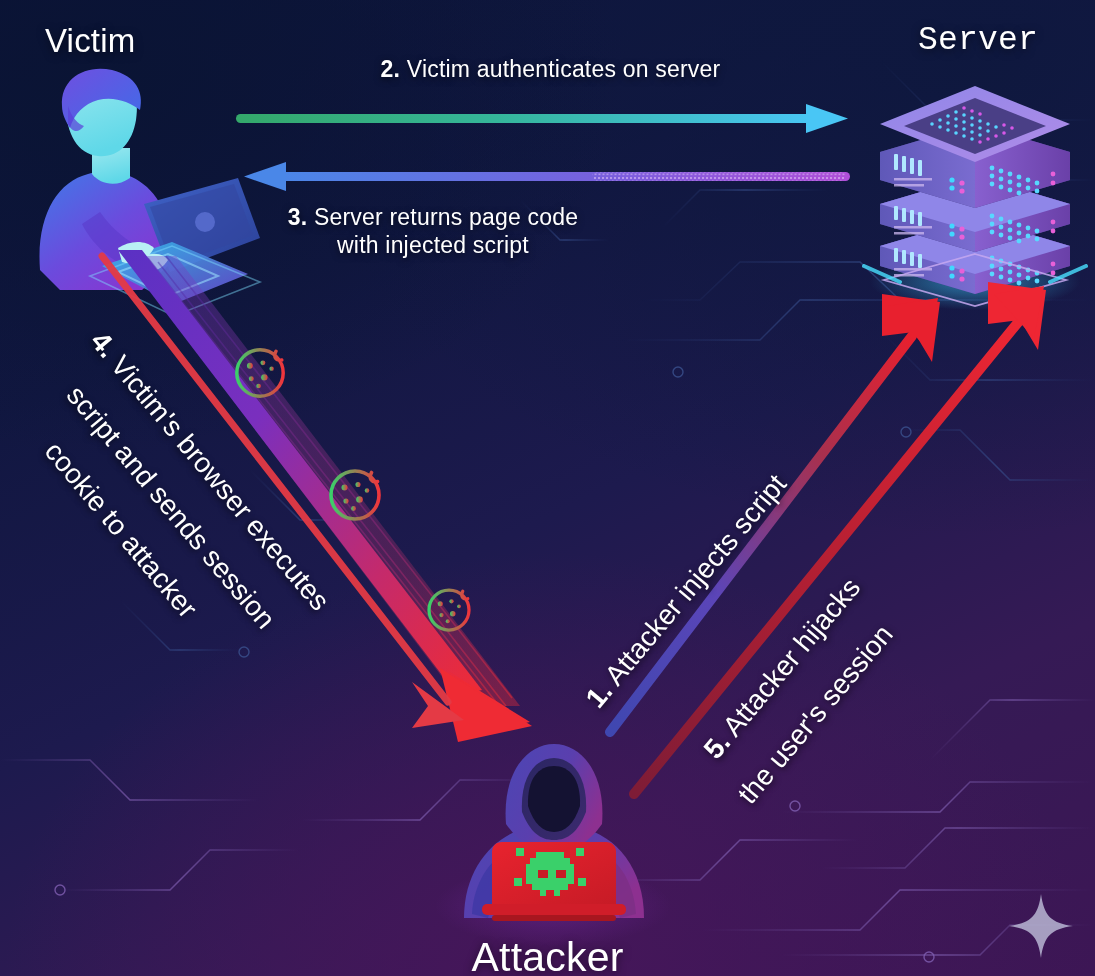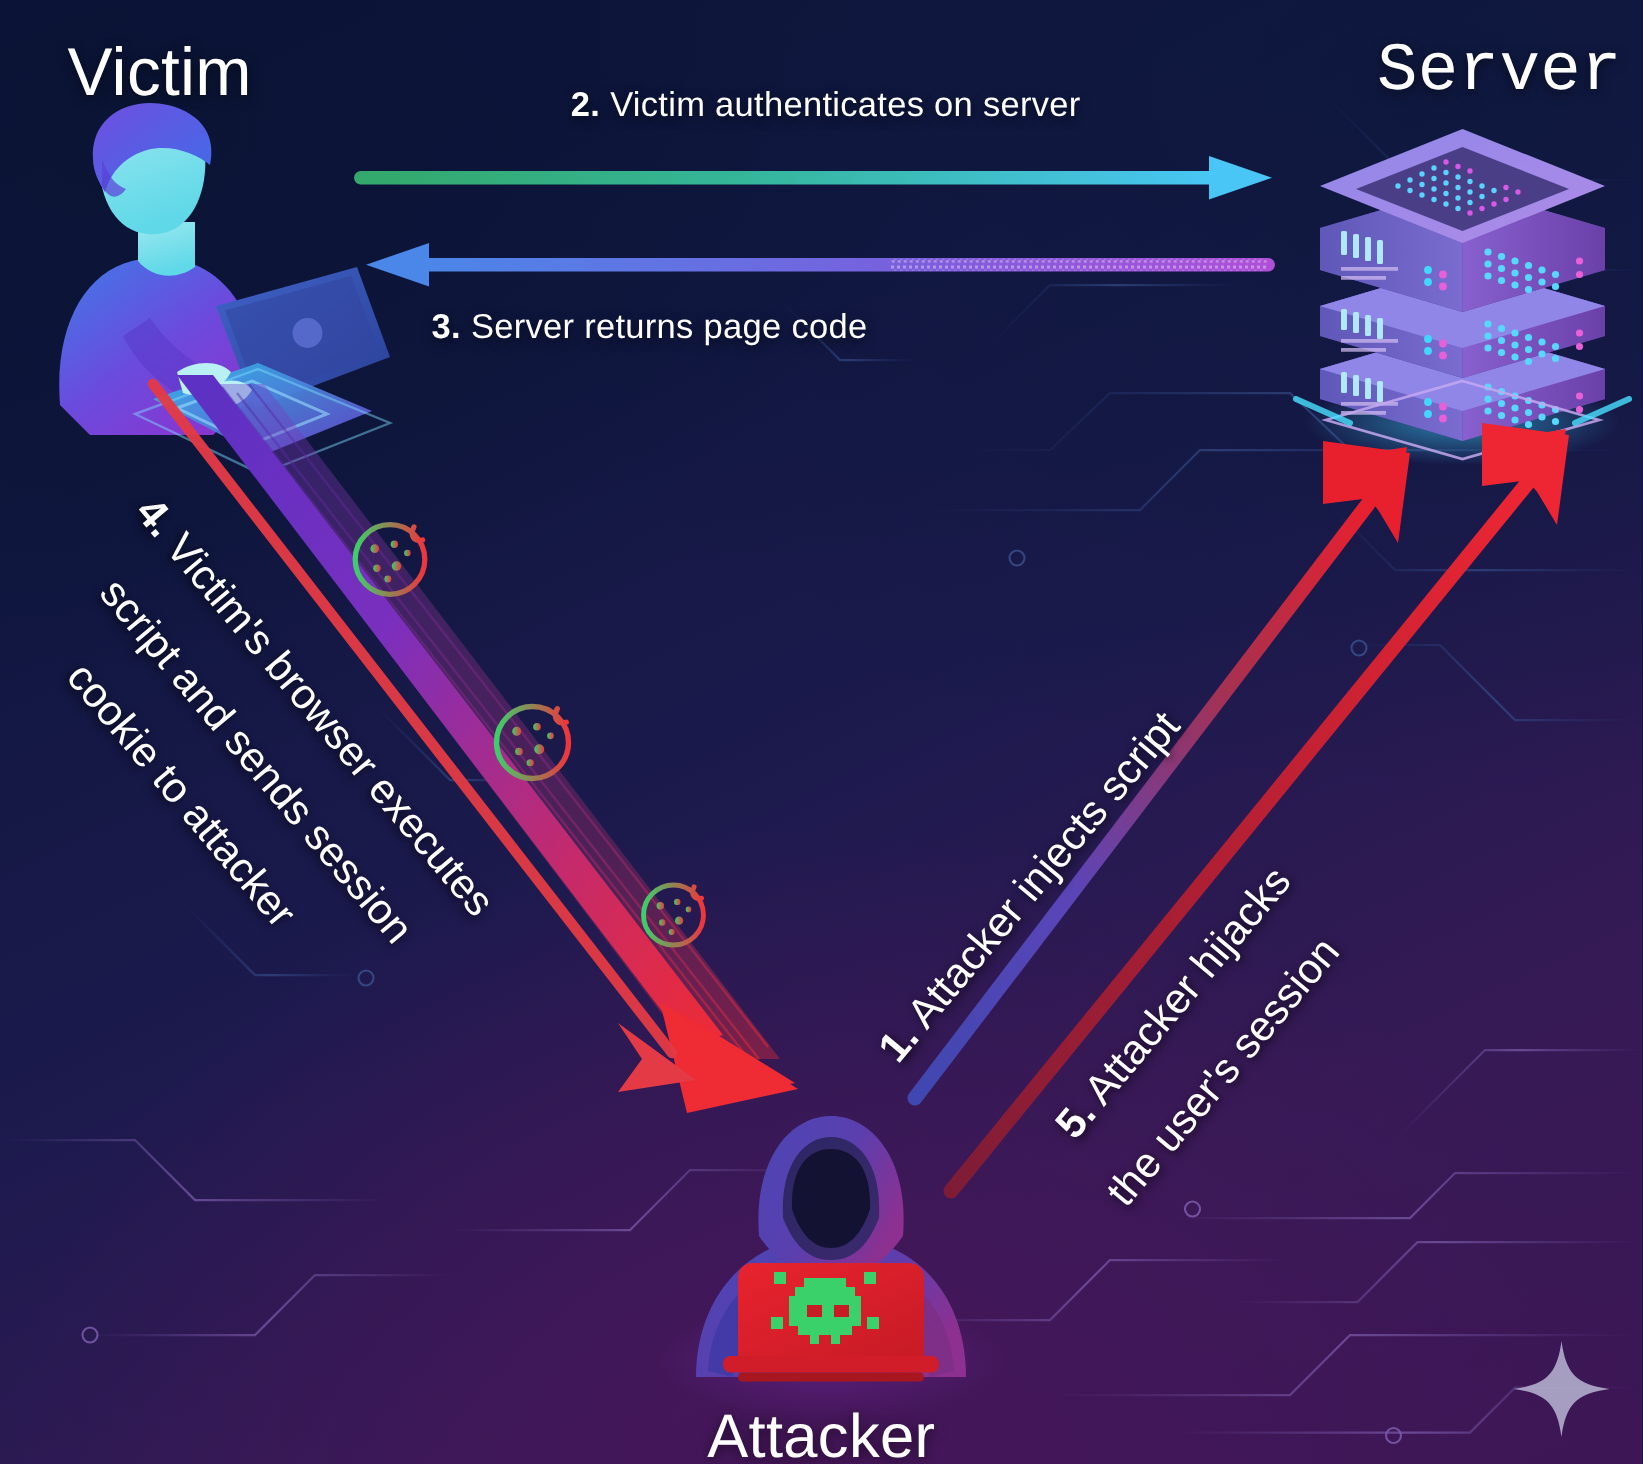--- a/index.html
+++ b/index.html
@@ -7,21 +7,21 @@
   #stage{
     position:relative;width:1095px;height:976px;overflow:hidden;
     background:
       radial-gradient(ellipse 70% 55% at 8% 8%,  rgba(10,20,52,.95) 0%, rgba(10,20,52,0) 70%),
       radial-gradient(ellipse 90% 70% at 88% 6%, rgba(14,24,62,.95) 0%, rgba(14,24,62,0) 70%),
       radial-gradient(ellipse 80% 70% at 50% 100%, #46165a 0%, rgba(70,22,90,0) 62%),
       linear-gradient(155deg,#0b1338 0%,#111741 28%,#1d1a4e 52%,#351a55 76%,#3d1655 100%);
   }
   .abs{position:absolute;}
   .lbl{color:#fff;letter-spacing:.2px;white-space:nowrap;}
-  .nodelabel{font-size:45px;font-weight:400;text-shadow:0 2px 8px rgba(0,0,0,.55);}
+  .nodelabel{font-size:33px;font-weight:400;text-shadow:0 2px 8px rgba(0,0,0,.55);}
   .steptxt{font-size:23px;font-weight:400;line-height:1.22;text-align:center;
            text-shadow:0 2px 7px rgba(0,0,0,.6);}
   .steptxt b{font-weight:700;}
   .rot{transform-origin:0 50%;}
   .rottxt{font-size:28px;font-weight:400;color:#fff;white-space:nowrap;
           text-shadow:0 2px 6px rgba(0,0,0,.75);line-height:1.3;}
   .rottxt b{font-weight:700;}
   svg{display:block;overflow:visible;}
 </style>
 </head>
@@ -388,20 +388,21 @@
       <b>2.</b>
       <span>Victim authenticates on server</span>
     </span>
   </div>
 
   <div class="abs lbl steptxt" style="left:0;top:203px;width:866px;">
     <div>
       <b>3.</b>
       <span>Server returns page code</span>
     </div>
+    <div>with injected script</div>
   </div>
 
   <svg class="abs" style="left:60px;top:250px;" width="520" height="520" viewBox="0 0 520 520">
     <defs>
       <linearGradient id="a4" x1="0" y1="0" x2="1" y2="1">
         <stop offset="0" stop-color="#5a31c4"></stop>
           <stop offset=".38" stop-color="#7a2fbe"></stop>
         <stop offset=".72" stop-color="#c42a6c"></stop>
           <stop offset="1" stop-color="#ef2b34"></stop>
       </linearGradient>

